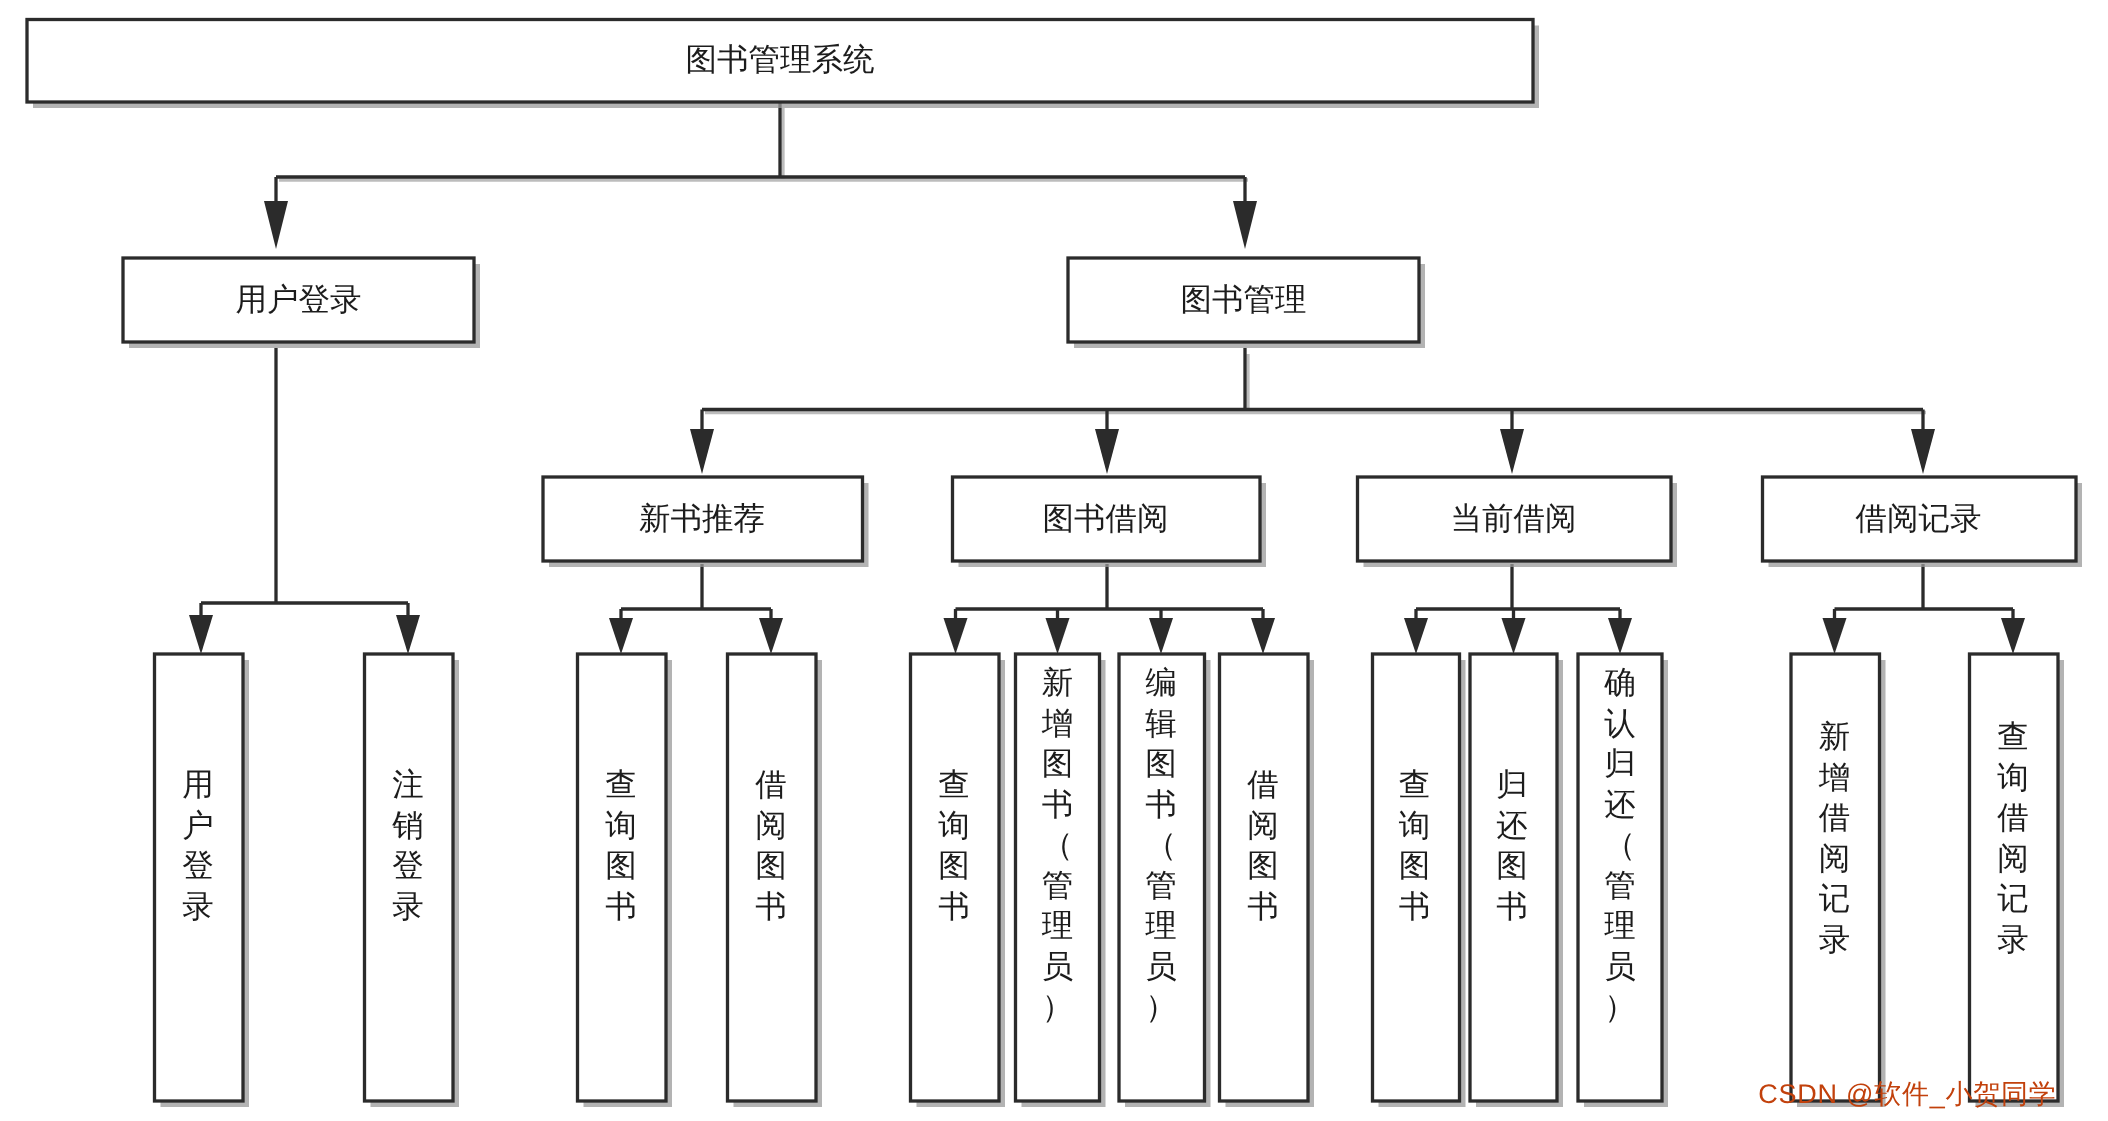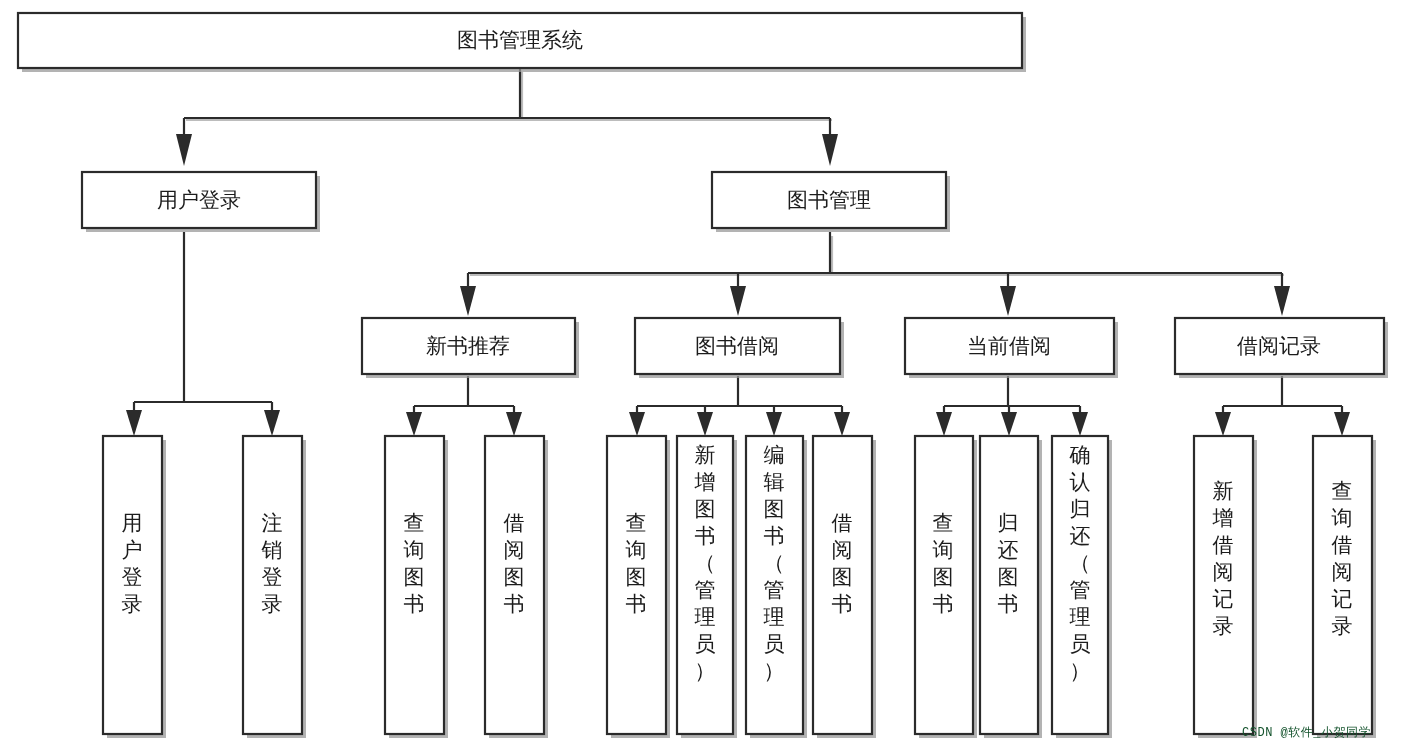--- a/index.html
+++ b/index.html
@@ -62,23 +62,23 @@
   .node-label-v {
     fill: #1c1c1c;
     font-family: "Liberation Sans", "DejaVu Sans", sans-serif;
     font-size: 21px;
     text-anchor: middle;
   }
   .watermark {
     position: absolute;
     right: 12px;
     bottom: 6px;
-    color: #14532d;
-    font-size: 12px;
-    font-family: Liberation Mono, monospace;
+    color: #c2410c;
+    font-size: 18px;
+    font-family: Liberation Sans, sans-serif;
     letter-spacing: 0.5px;
     white-space: nowrap;
     user-select: none;
   }
 </style>
 </head>
 <body>
 
 <div id="diagram-root">
 

